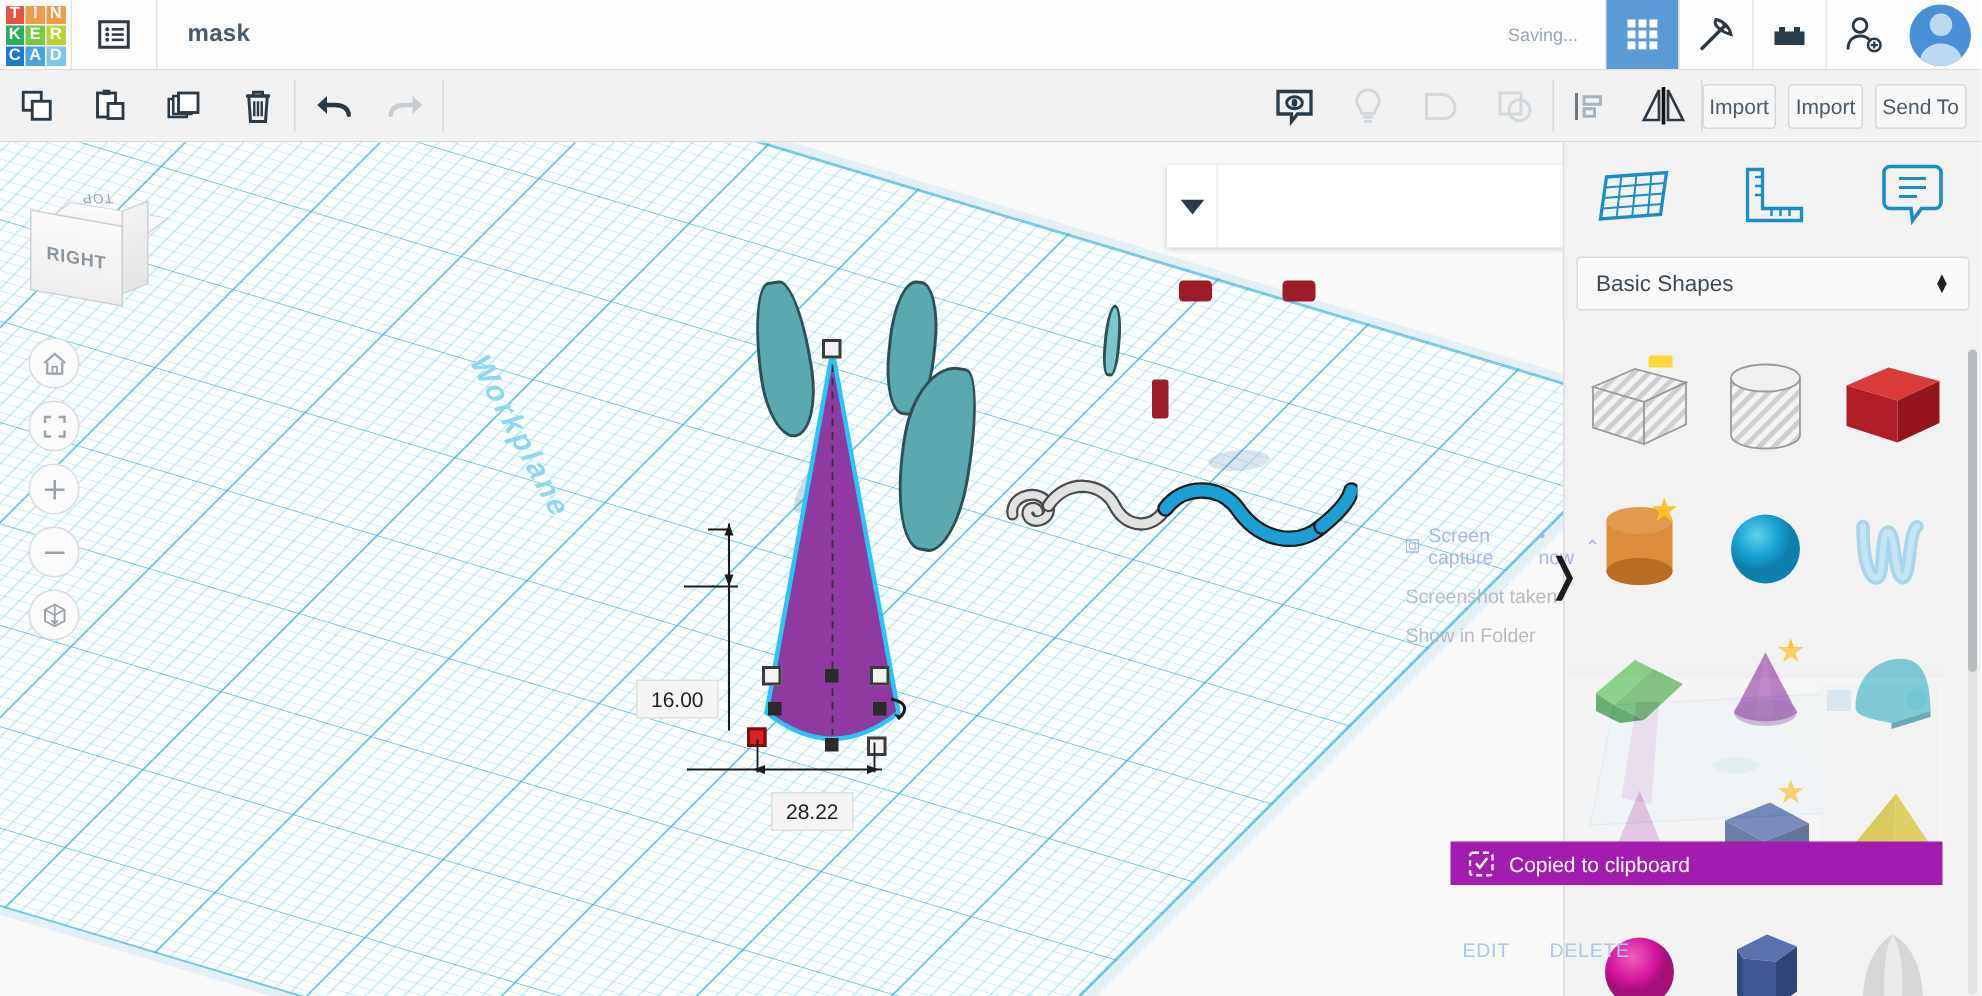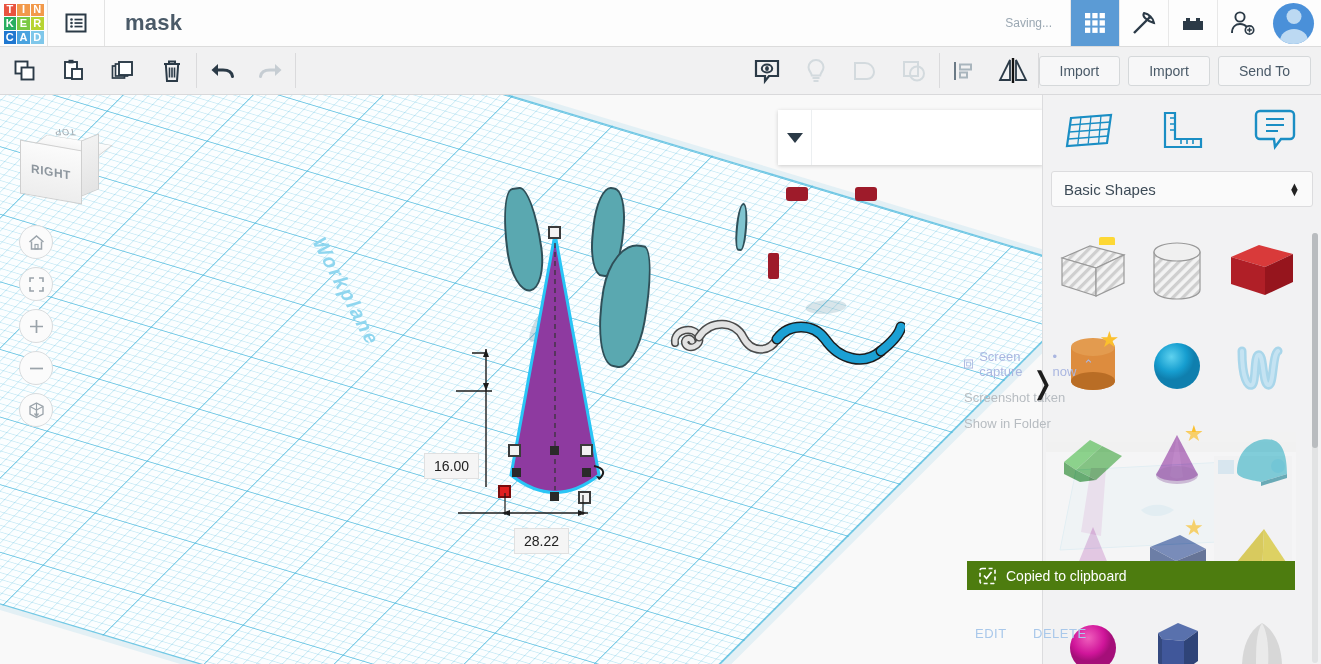--- a/index.html
+++ b/index.html
@@ -16,21 +16,21 @@
   #header {
     position: absolute; left:0; top:0; width: 1321px; height: 47px;
     background: #fdfdfd; border-bottom: 1px solid #dcdcdc;
     display: flex; align-items: stretch;
   }
   .logo-wrap { width: 47px; height: 47px; display:flex; align-items:center; justify-content:center; }
   .tk-logo { width: 40px; height: 40px; display:grid; grid-template-columns: repeat(3, 1fr); grid-template-rows: repeat(3, 1fr); gap: 1px; }
   .tk-logo div { color:#fff; font-size:11px; font-weight:bold; display:flex; align-items:center; justify-content:center; font-family:"Liberation Sans",sans-serif; line-height:1; }
   .hdr-sep { width:1px; background:#e3e3e3; margin:0; align-self:stretch; }
   .hdr-btn { width:56px; display:flex; align-items:center; justify-content:center; }
-  .hdr-title { display:flex; align-items:center; padding-left:20px; font-size:22px; color:#4a5a68; font-weight:600; letter-spacing:.2px;}
+  .hdr-title { display:flex; align-items:center; padding-left:20px; font-size:16px; color:#4a5a68; font-weight:600; letter-spacing:.2px;}
   .hdr-right { margin-left:auto; display:flex; align-items:stretch; }
   .saving-txt { display:flex; align-items:center; padding: 0 18px 0 10px; color:#9aa7b2; font-size:12px; }
   .hdr-icon-btn { width:49px; display:flex; align-items:center; justify-content:center; border-left:1px solid #e8e8e8; }
   .hdr-icon-btn.active { background:#5b9bd5; }
   .avatar-btn { width:55px; display:flex; align-items:center; justify-content:center; }
   .avatar {
     width:41px; height:41px; border-radius:50%;
     background:#4a90d9; position:relative; overflow:hidden;
   }
   .avatar::before{ content:""; position:absolute; left:50%; top:6px; width:15px; height:15px; border-radius:50%; background:#bcd9f2; transform:translateX(-50%);}
@@ -40,21 +40,21 @@
   #toolbar {
     position:absolute; left:0; top:47px; width:1321px; height:48px;
     background:#f1f1f2; border-bottom:1px solid #d9d9db;
     display:flex; align-items:stretch;
   }
   .tb-btn { width:49px; display:flex; align-items:center; justify-content:center; }
   .tb-div { width:1px; background:#dadadc; margin:6px 0; }
   .tb-spacer { flex: 1 1 auto; }
   .tb-text-btns { display:flex; align-items:center; gap:8px; padding-right:10px; }
   .tb-tbtn {
-    height:30px; padding:0 20px; border:1px solid #d5d8da; border-radius:3px;
+    height:30px; padding:0 4px; border:1px solid #d5d8da; border-radius:3px;
     background:#f7f7f8; color:#4a5a68; font-size:14px;
     display:flex; align-items:center; justify-content:center;
   }
 
   
   #canvas {
     position:absolute; left:0; top:95px; width:1042px; height:569px;
     background:#f9f9f9; overflow:hidden;
   }
   
@@ -175,32 +175,32 @@
     position:absolute; right:3px; top:138px; width:6px; height:215px;
     background:#b9bcbf; border-radius:3px;
   }
   .rp-scrolltrack{
     position:absolute; right:3px; top:138px; width:6px; height:430px;
     background:#e2e3e4; border-radius:3px;
   }
 
   
   .notif{
-    position:absolute; left:964px; top:349px; width:130px;
+    position:absolute; left:937px; top:349px; width:130px;
     font-size:13px; color:#a9b2ba; pointer-events:none;
   }
   .notif .line1{ color:#aab6e0; display:flex; align-items:center; gap:6px; }
   .notif .line2, .notif .line3{ margin-top:11px; color:#b7bcc1;}
   .chevron-big{
     position:absolute; left:1030px; top:365px; font-size:30px; color:#1c1c1c;
     font-family:"Liberation Serif",serif;
   }
   .toast{
     position:absolute; left:967px; top:561px; width:328px; height:29px;
-    background:#4d7c0f; display:flex; align-items:center; gap:10px;
+    background:#a21caf; display:flex; align-items:center; gap:10px;
     padding-left:12px; color:#ffffff; font-size:14px;
   }
   .ghost-edit{ position:absolute; left:975px; top:626px; font-size:13px; color:#a9c8ea; letter-spacing:.5px;}
   .ghost-delete{ position:absolute; left:1033px; top:626px; font-size:13px; color:#a9c8ea; letter-spacing:.5px;}
   .ghost-shot{
     position:absolute; left:1046px; top:432px; width:250px; height:148px;
     opacity:.30; pointer-events:none;
   }
 </style>
 </head>

